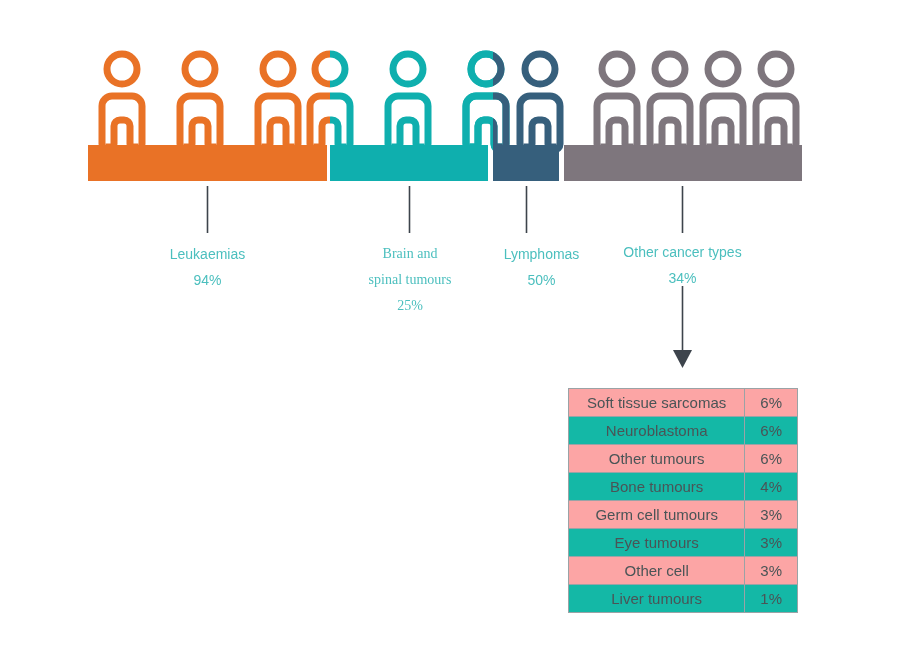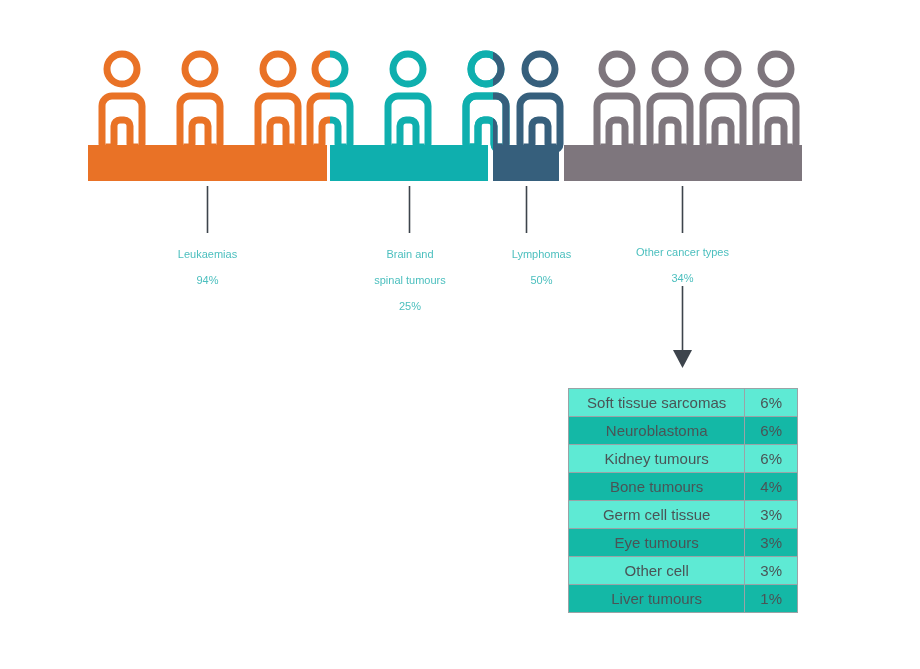--- a/index.html
+++ b/index.html
@@ -23,30 +23,30 @@
   }
   .people-svg, .bar-svg, .connector-svg {
     position: absolute;
     left: 0;
     top: 0;
   }
   .label-group {
     position: absolute;
     text-align: center;
     color: #4BBFBE;
-    font-size: 11px;
+    font-size: 14px;
     line-height: 26px;
     font-family: "Liberation Sans", sans-serif;
     white-space: nowrap;
   }
   .label-name { display: block; }
   .label-name2 { display: block; }
   .label-pct { display: block; }
   #label-leukaemias { left: 120px; top: 241px; width: 175px; }
-  #label-brain      { left: 325px; top: 241px; width: 170px; }
+  #label-brain      { left: 325px; top: 241px; width: 170px; font-family: Liberation Serif, serif; }
   #label-lymphomas  { left: 469px; top: 241px; width: 145px; }
   #label-other      { left: 595px; top: 239px; width: 175px; }
 
   #breakdown-table {
     position: absolute;
     left: 568px;
     top: 388px;
     width: 230px;
     border-collapse: collapse;
     border: 1px solid #9aa3a6;
@@ -66,21 +66,21 @@
     width: 172px;
   }
   #breakdown-table td.cell-value {
     text-align: center;
     width: 46px;
   }
   #breakdown-table tr.row-shaded td {
     background: #14b8a6;
   }
   #breakdown-table tr.row-plain td {
-    background: #5eead4;
+    background: #fca5a5;
   }
 </style>
 </head>
 <body>
 
 <div id="infographic">
 
   <svg class="people-svg" width="920" height="200" viewBox="0 0 920 200">
     <defs>
 
@@ -213,29 +213,29 @@
     <tbody>
         <tr class="row-plain">
           <td class="cell-name">Soft tissue sarcomas</td>
           <td class="cell-value">6%</td>
         </tr>
         <tr class="row-shaded">
           <td class="cell-name">Neuroblastoma</td>
           <td class="cell-value">6%</td>
         </tr>
         <tr class="row-plain">
-          <td class="cell-name">Kidney tumours</td>
+          <td class="cell-name">Other tumours</td>
           <td class="cell-value">6%</td>
         </tr>
         <tr class="row-shaded">
           <td class="cell-name">Bone tumours</td>
           <td class="cell-value">4%</td>
         </tr>
         <tr class="row-plain">
-          <td class="cell-name">Germ cell tissue</td>
+          <td class="cell-name">Germ cell tumours</td>
           <td class="cell-value">3%</td>
         </tr>
         <tr class="row-shaded">
           <td class="cell-name">Eye tumours</td>
           <td class="cell-value">3%</td>
         </tr>
         <tr class="row-plain">
           <td class="cell-name">Other cell</td>
           <td class="cell-value">3%</td>
         </tr>

